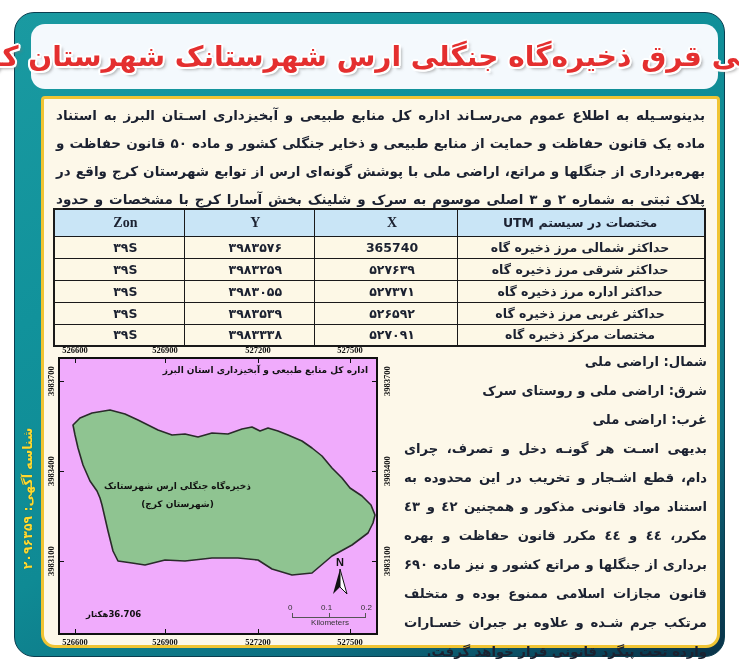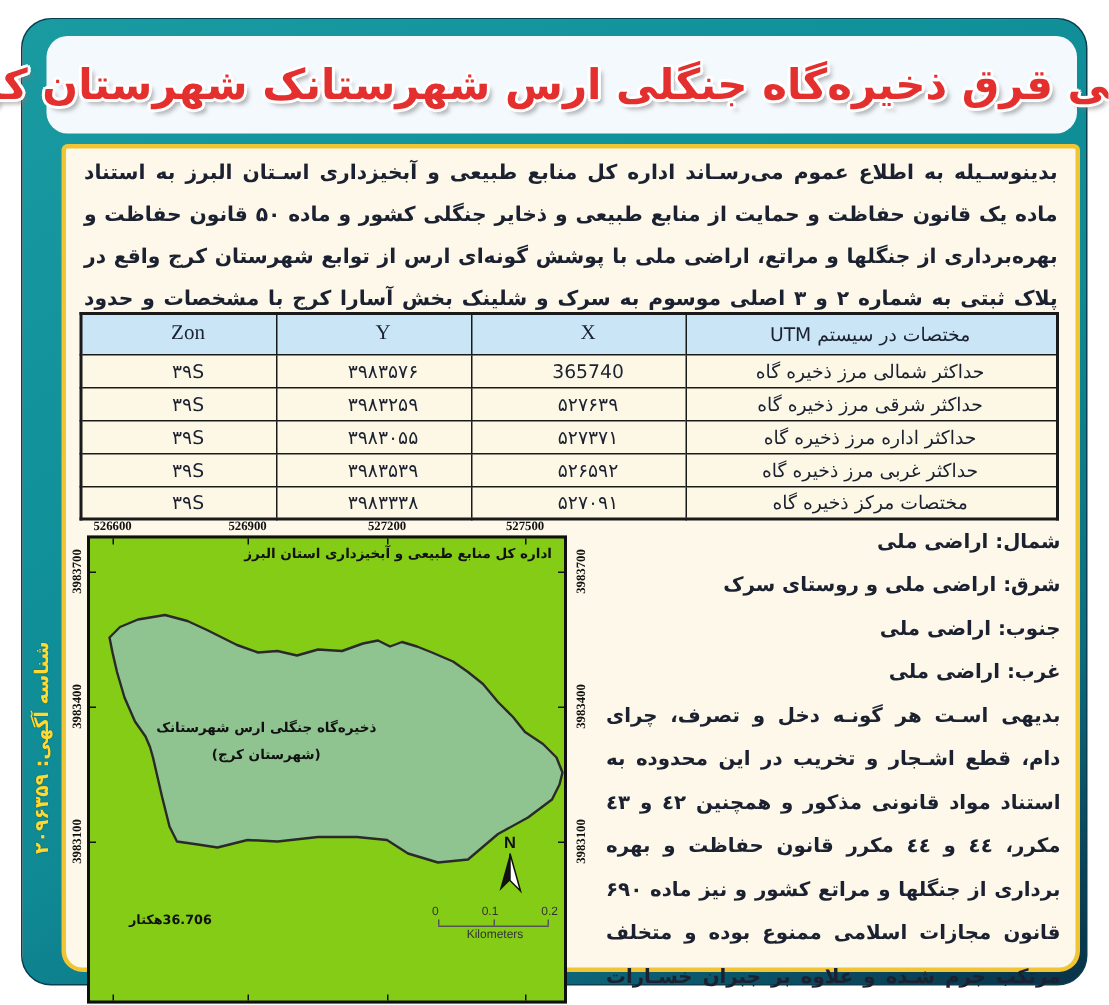--- a/index.html
+++ b/index.html
@@ -44,41 +44,41 @@
   }
 
   
   .coord-table {
     position:absolute; left:9px; right:11px; top:109px;
     border-collapse:collapse; width:calc(100% - 20px);
     border:2px solid #1a1a1a;
   }
   .coord-table th, .coord-table td {
     border:1.5px solid #1a1a1a; text-align:center;
-    font-weight:normal; font-size:12.5px;padding-left:12px;
+    font-weight:bold; font-size:12.5px;padding-left:12px;
   }
   .coord-table th { background:#c9e5f6; height:27px; }
   .coord-table td { background:#fdf8e6; height:22px; }
   .coord-table .latin { font-family:"Liberation Serif", serif; font-size:14px; }
   .coord-table .utm-head, .coord-table .row-label { text-align:center; padding-right:14px; }
   .col-utm { width:38%; } .col-x { width:22%; } .col-y { width:20%; } .col-zon { width:20%; }
 
   
   .text-col {
     position:absolute; left:360px; right:10px; top:248px; bottom:4px;
     font-size:13.2px; font-weight:bold; line-height:29px;
     text-align:justify; text-align-last:right;
   }
   .text-col p { margin:0; }
 
   
   .map-panel { position:absolute; left:0px; top:248px; width:352px; height:300px; }
   .map-frame {
-    position:absolute; left:14px; top:10px; width:320px; height:312px;
-    border:2px solid #101010; background:#84cc16;
+    position:absolute; left:14px; top:10px; width:320px; height:278px;
+    border:2px solid #101010; background:#f0abfc;
   }
   .axis-label {
     position:absolute; font-family:"Liberation Serif", serif; font-weight:bold;
     font-size:8.5px; color:#111; transform:translateX(-50%); white-space:nowrap;
   }
   .axis-label.rot { transform:translate(-50%,-50%) rotate(-90deg); }
   .tickmark { position:absolute; background:#111; }
 
   .map-svg { position:absolute; left:0; top:0; }
 
@@ -172,21 +172,20 @@
             <td>۵۲۷۰۹۱</td>
             <td>۳۹۸۳۳۳۸</td>
             <td>۳۹S</td>
           </tr>
         </tbody>
       </table>
 
       <div class="text-col">
         <p>شمال: اراضی ملی</p>
         <p>شرق: اراضی ملی و روستای سرک</p>
-        <p>جنوب: اراضی ملی</p>
         <p>غرب: اراضی ملی</p>
         <p>بدیهی اسـت هر گونـه دخل و تصرف، چرای دام، قطع اشـجار و تخریب در این محدوده به استناد مواد قانونی مذکور و همچنین ٤٢ و ٤٣ مکرر، ٤٤ و ٤٤ مکرر قانون حفاظت و بهره برداری از جنگلها و مراتع کشور و نیز ماده ۶۹۰ قانون مجازات اسلامی ممنوع بوده و متخلف مرتکب جرم شـده و علاوه بر جبران خسـارات وارده تحت پیگرد قانونی قرار خواهد گرفت.</p>
       </div>
 
       <div class="map-panel">
 
         <span class="axis-label" style="left:31px;  top:-2px;">526600</span>
         <span class="axis-label" style="left:121px; top:-2px;">526900</span>
         <span class="axis-label" style="left:214px; top:-2px;">527200</span>
         <span class="axis-label" style="left:306px; top:-2px;">527500</span>

